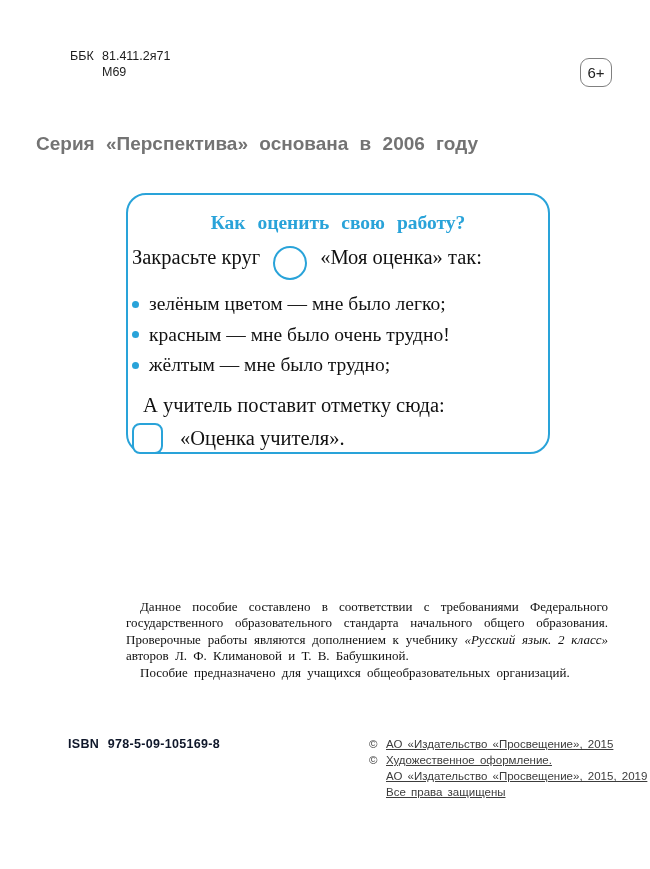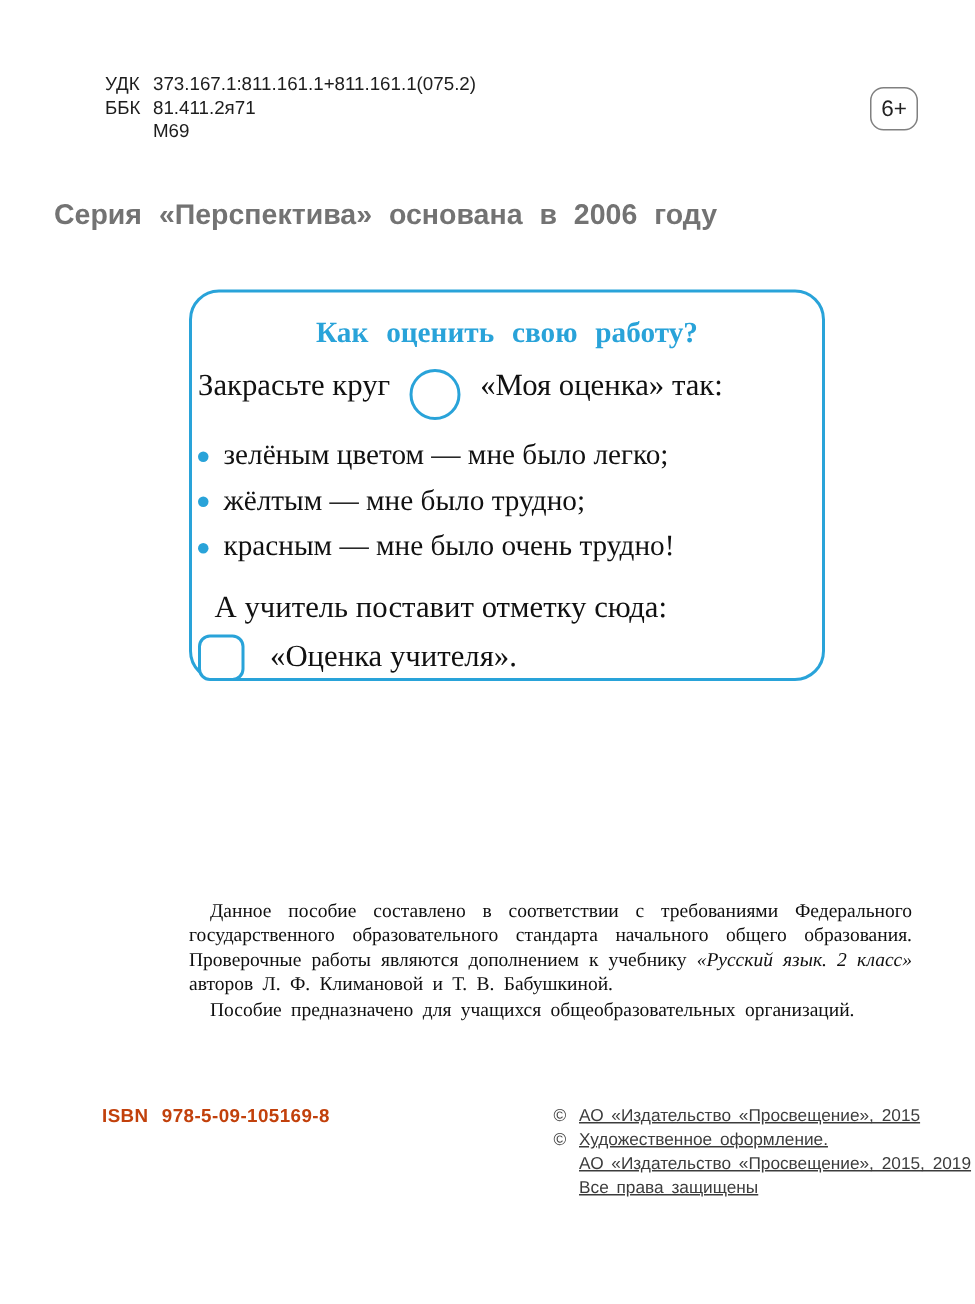--- a/index.html
+++ b/index.html
@@ -156,21 +156,21 @@
 
   
   #footer-isbn {
     position: absolute;
     left: 68px;
     top: 737px;
     font-weight: bold;
     font-size: 12.5px;
     letter-spacing: 0.3px;
     word-spacing: 5px;
-    color: #c2410c;
+    color: #0f172a;
     white-space: nowrap;
   }
   #footer-copyright {
     position: absolute;
     left: 369px;
     top: 736px;
     font-size: 11.5px;
     line-height: 16px;
     color: #3c3c3c;
     word-spacing: 2px;
@@ -178,24 +178,20 @@
   .copy-entry { display: flex; }
   .copy-sym { width: 17px; flex: 0 0 auto; }
   .copy-lines { display: flex; flex-direction: column; text-decoration: underline; }
 </style>
 </head>
 <body>
 
 <div id="page">
 
   <div id="top-codes">
-    <div class="code-row">
-      <span class="code-label">УДК</span>
-      <span>373.167.1:811.161.1+811.161.1(075.2)</span>
-    </div>
     <div class="code-row">
       <span class="code-label">ББК</span>
       <span>81.411.2я71</span>
     </div>
     <div class="code-row">
       <span class="code-label"></span>
       <span>М69</span>
     </div>
   </div>
 
@@ -210,25 +206,25 @@
       <span class="score-circle"></span>
       <span>«Моя оценка» так:</span>
     </div>
     <ul class="bullet-list">
       <li>
         <span class="dot"></span>
         <span>зелёным цветом — мне было легко;</span>
       </li>
       <li>
         <span class="dot"></span>
-        <span>жёлтым — мне было трудно;</span>
+        <span>красным — мне было очень трудно!</span>
       </li>
       <li>
         <span class="dot"></span>
-        <span>красным — мне было очень трудно!</span>
+        <span>жёлтым — мне было трудно;</span>
       </li>
     </ul>
     <div class="teacher-line">А учитель поставит отметку сюда:</div>
     <div class="teacher-row">
       <span class="teacher-square"></span>
       <span class="teacher-label">«Оценка учителя».</span>
     </div>
   </div>
 
   <div id="annotation">

